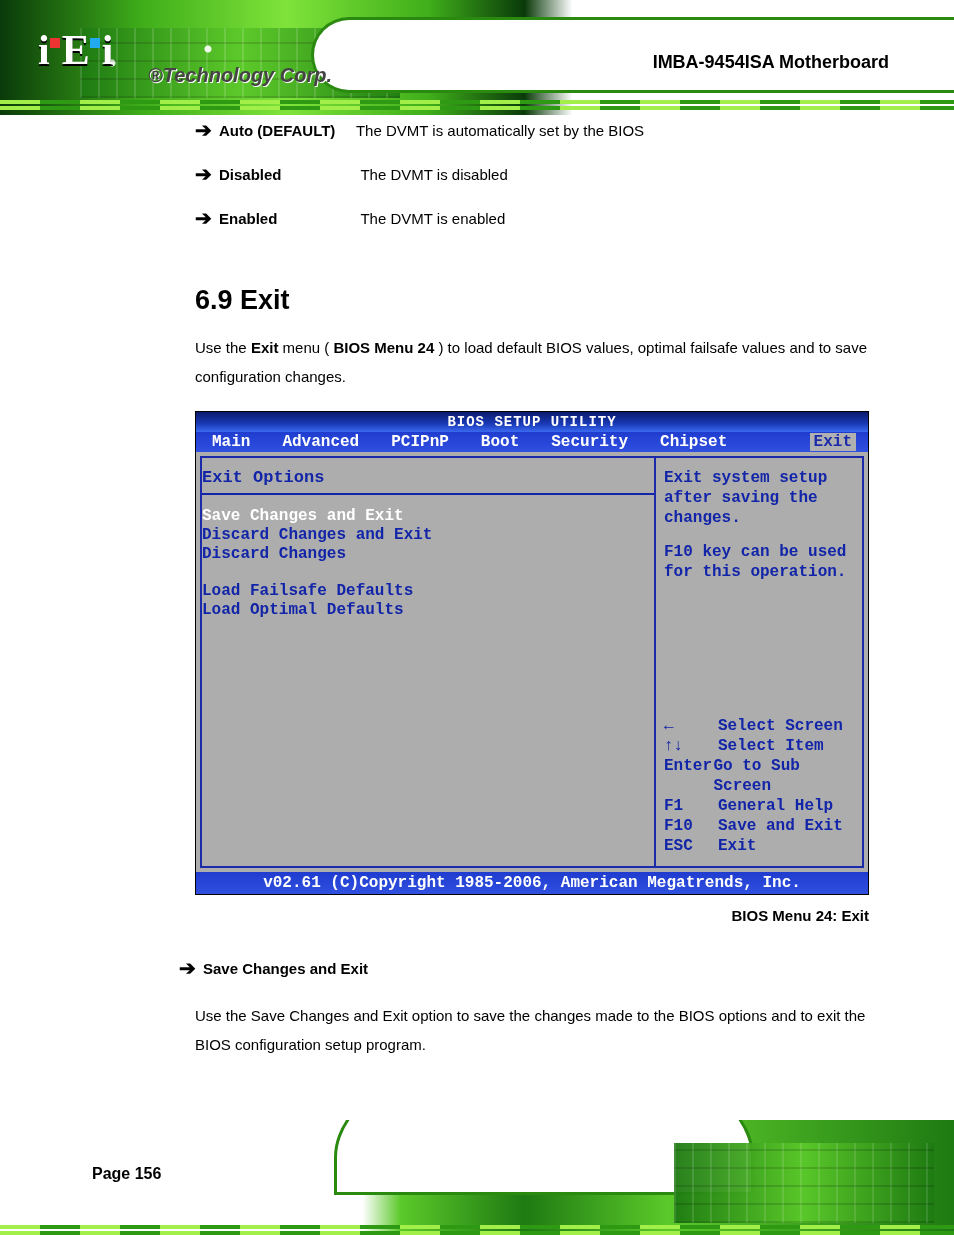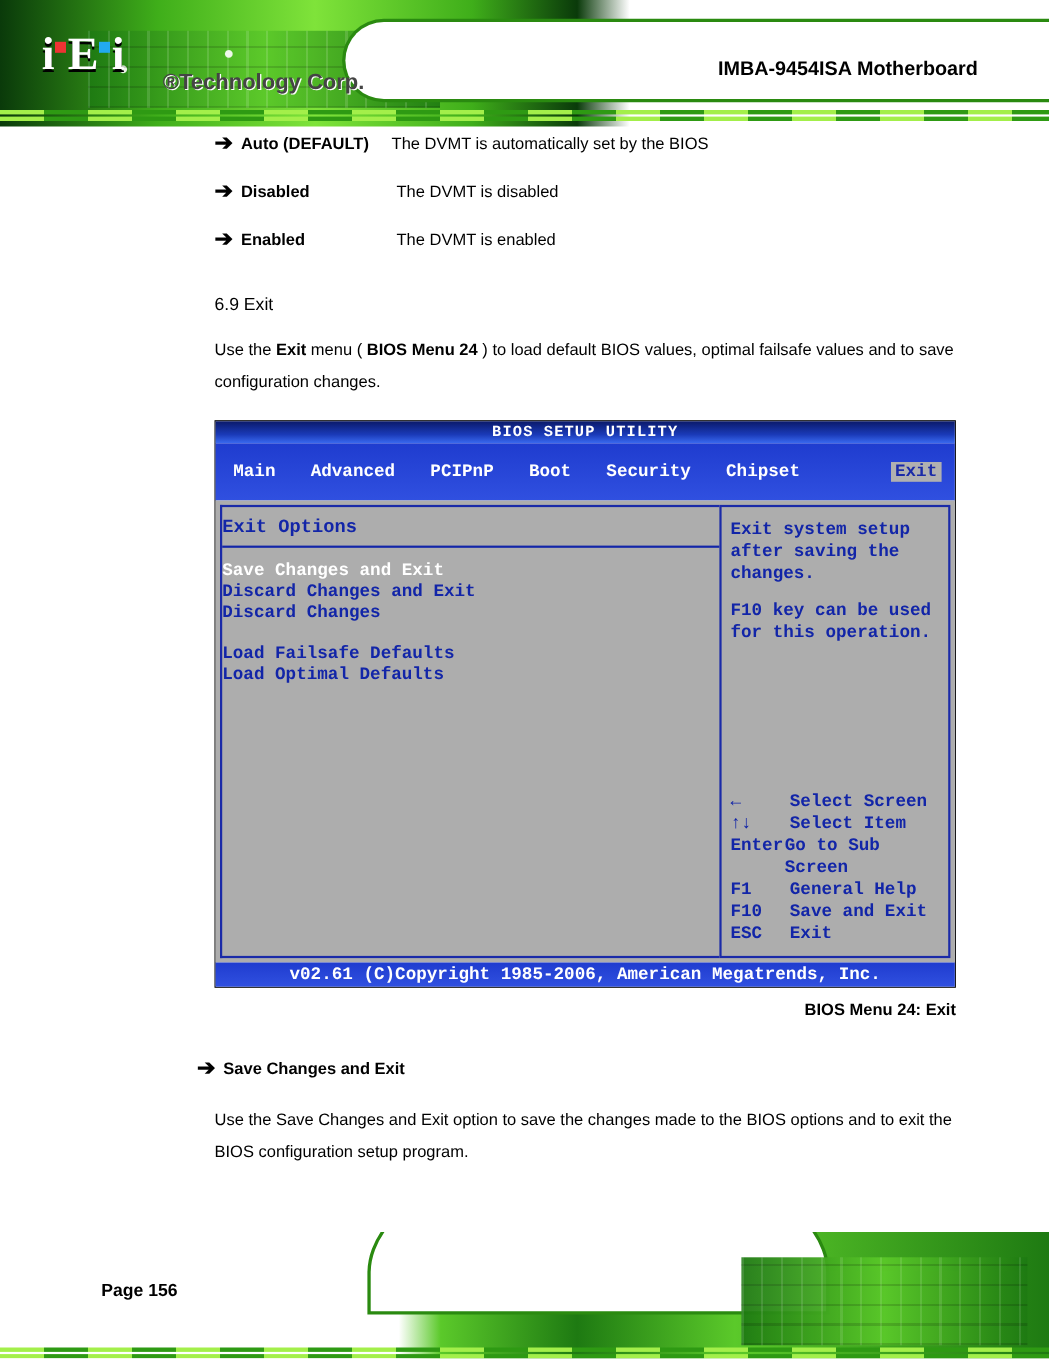--- a/index.html
+++ b/index.html
@@ -60,20 +60,21 @@
   .logo .dot-red { width:10px; height:10px; background:#e33; display:inline-block; margin:0 2px 26px 2px; }
   .logo .dot-blue { width:10px; height:10px; background:#2ae; display:inline-block; margin:0 2px 26px 2px; }
   .logo .tech {
     font-size: 20px;
     color: #444;
     font-weight: 700;
     margin-left: 10px;
     position: absolute; left: 100px; top: 38px;
     text-shadow: 1px 1px 0 #fff;
     white-space: nowrap;
+    font-style: italic;
   }
   .product-title {
     position: absolute;
     top: 52px; right: 65px;
     font-size: 18px; font-weight: 700; color: #000;
   }
 
   .content {
     position: absolute;
     top: 120px; left: 195px; right: 85px;
@@ -83,24 +84,24 @@
   .bullet-row { display:flex; align-items:flex-start; margin-bottom: 22px; }
   .arrow {
     width: 24px; flex: 0 0 24px;
     font-size: 20px; font-weight: 900; line-height: 1;
     font-family: Arial, sans-serif;
   }
   .bullet-text { flex:1; line-height: 1.45; }
   .bullet-text .lead { font-weight:700; }
 
   .section-heading {
-    margin-top: 40px;
+    margin-top: 56px;
     margin-bottom: 18px;
-    font-size: 16px;
-    font-weight: 400;
+    font-size: 27px;
+    font-weight: 700;
   }
   .section-para {
     line-height: 1.9;
     margin-bottom: 20px;
   }
   .section-para .menuname { font-weight: 700; }
 
   .bios {
     width: 674px;
     margin: 6px 0 10px 0;
@@ -112,21 +113,21 @@
     background: linear-gradient(#0b1a6a, #1a3ab8 60%, #3a6af0);
     color:#fff; text-align:center;
     padding: 2px 12px;
     font-size: 14px;
     letter-spacing: 1px;
   }
   .bios-menu {
     background: linear-gradient(#1f3ccf, #3050e0);
     color:#fff;
     display:flex;
-    padding: 17px 0;
+    padding: 1px 0;
   }
   .bios-menu span {
     padding: 0 16px;
     font-size: 16px;
   }
   .bios-menu .selected {
     background:#b0b0b0; color:#1a2aa8;
     margin-left: auto; margin-right: 12px;
     padding: 0 4px;
   }

